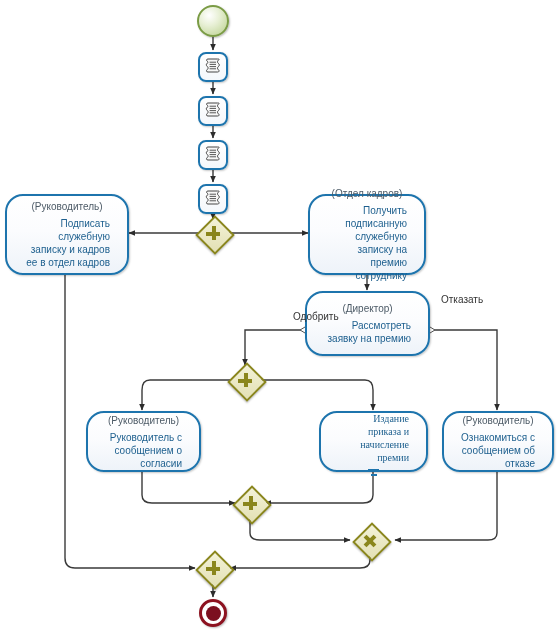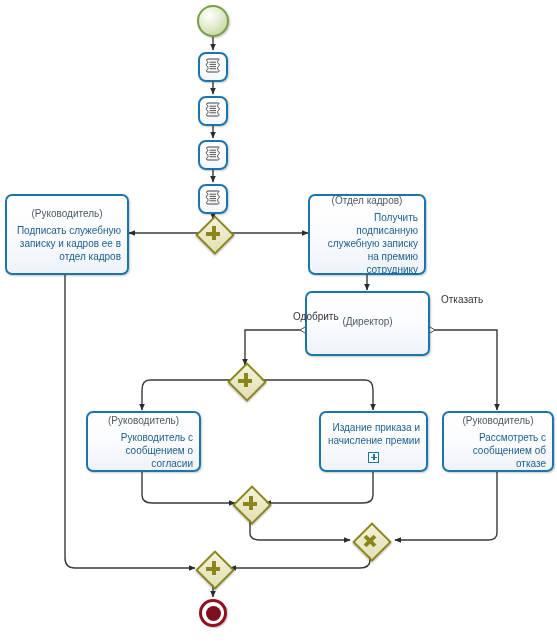--- a/index.html
+++ b/index.html
@@ -23,44 +23,44 @@
     top: 0;
     width: 557px;
     height: 643px;
   }
 
   
   .task {
     position: absolute;
     box-sizing: border-box;
     border: 2px solid #1d74ad;
-    border-radius: 7px;
+    border-radius: 18px;
     background: linear-gradient(to bottom, #ffffff 0%, #fbfcfe 45%, #eef3f9 100%);
     box-shadow: 1px 1px 2px rgba(0,0,0,0.22);
     display: flex;
     flex-direction: column;
     align-items: center;
     justify-content: center;
-    padding: 4px 6px;
+    padding: 4px 17px;
   }
   .task .role {
     font-size: 10px;
     color: #4c5a66;
     line-height: 13px;
     text-align: center;
     margin-bottom: 4px;
     white-space: nowrap;
   }
   .task .tname {
     font-size: 10px;
     color: #1d5f8e;
     line-height: 13px;
     text-align: right;
   }
-  .task.noRole .tname { margin-top: 0; }
+  .task.noRole .tname { margin-top: 0; font-family: Liberation Serif, serif; }
 
   
   .plusmarker {
     margin-top: 5px;
     width: 11px;
     height: 11px;
     border: 1px solid #1d74ad;
     box-sizing: border-box;
     position: relative;
     background: #ffffff;
@@ -308,20 +308,21 @@
     <div class="tname">Подписать служебную записку и кадров ее в отдел кадров</div>
   </div>
 
   <div class="task" style="left:308px; top:194px; width:118px; height:81px;">
     <div class="role">(Отдел кадров)</div>
     <div class="tname">Получить подписанную служебную записку на премию сотруднику</div>
   </div>
 
   <div class="task" style="left:305px; top:291px; width:125px; height:65px;">
     <div class="role">(Директор)</div>
+    <div class="tname">Рассмотреть заявку на премию</div>
   </div>
 
   <div class="edgelabel" style="left:266px; top:311px;margin-left:27px;">Одобрить</div>
   <div class="edgelabel" style="left:441px; top:294px;">Отказать</div>
 
   <div class="gateway" style="left:230px; top:365px;">
     <div class="dia"></div>
     <div class="mark">
       <div class="gwplus-h"></div>
       <div class="gwplus-v"></div>
@@ -333,21 +334,21 @@
     <div class="tname">Руководитель с сообщением о согласии</div>
   </div>
 
   <div class="task noRole" style="left:319px; top:411px; width:109px; height:61px;">
     <div class="tname">Издание приказа и начисление премии</div>
     <div class="plusmarker"></div>
   </div>
 
   <div class="task" style="left:442px; top:411px; width:112px; height:61px;">
     <div class="role">(Руководитель)</div>
-    <div class="tname">Рассмотреть с сообщением об отказе</div>
+    <div class="tname">Ознакомиться с сообщением об отказе</div>
   </div>
 
   <div class="gateway" style="left:235px; top:488px;">
     <div class="dia"></div>
     <div class="mark">
       <div class="gwplus-h"></div>
       <div class="gwplus-v"></div>
     </div>
   </div>
 

